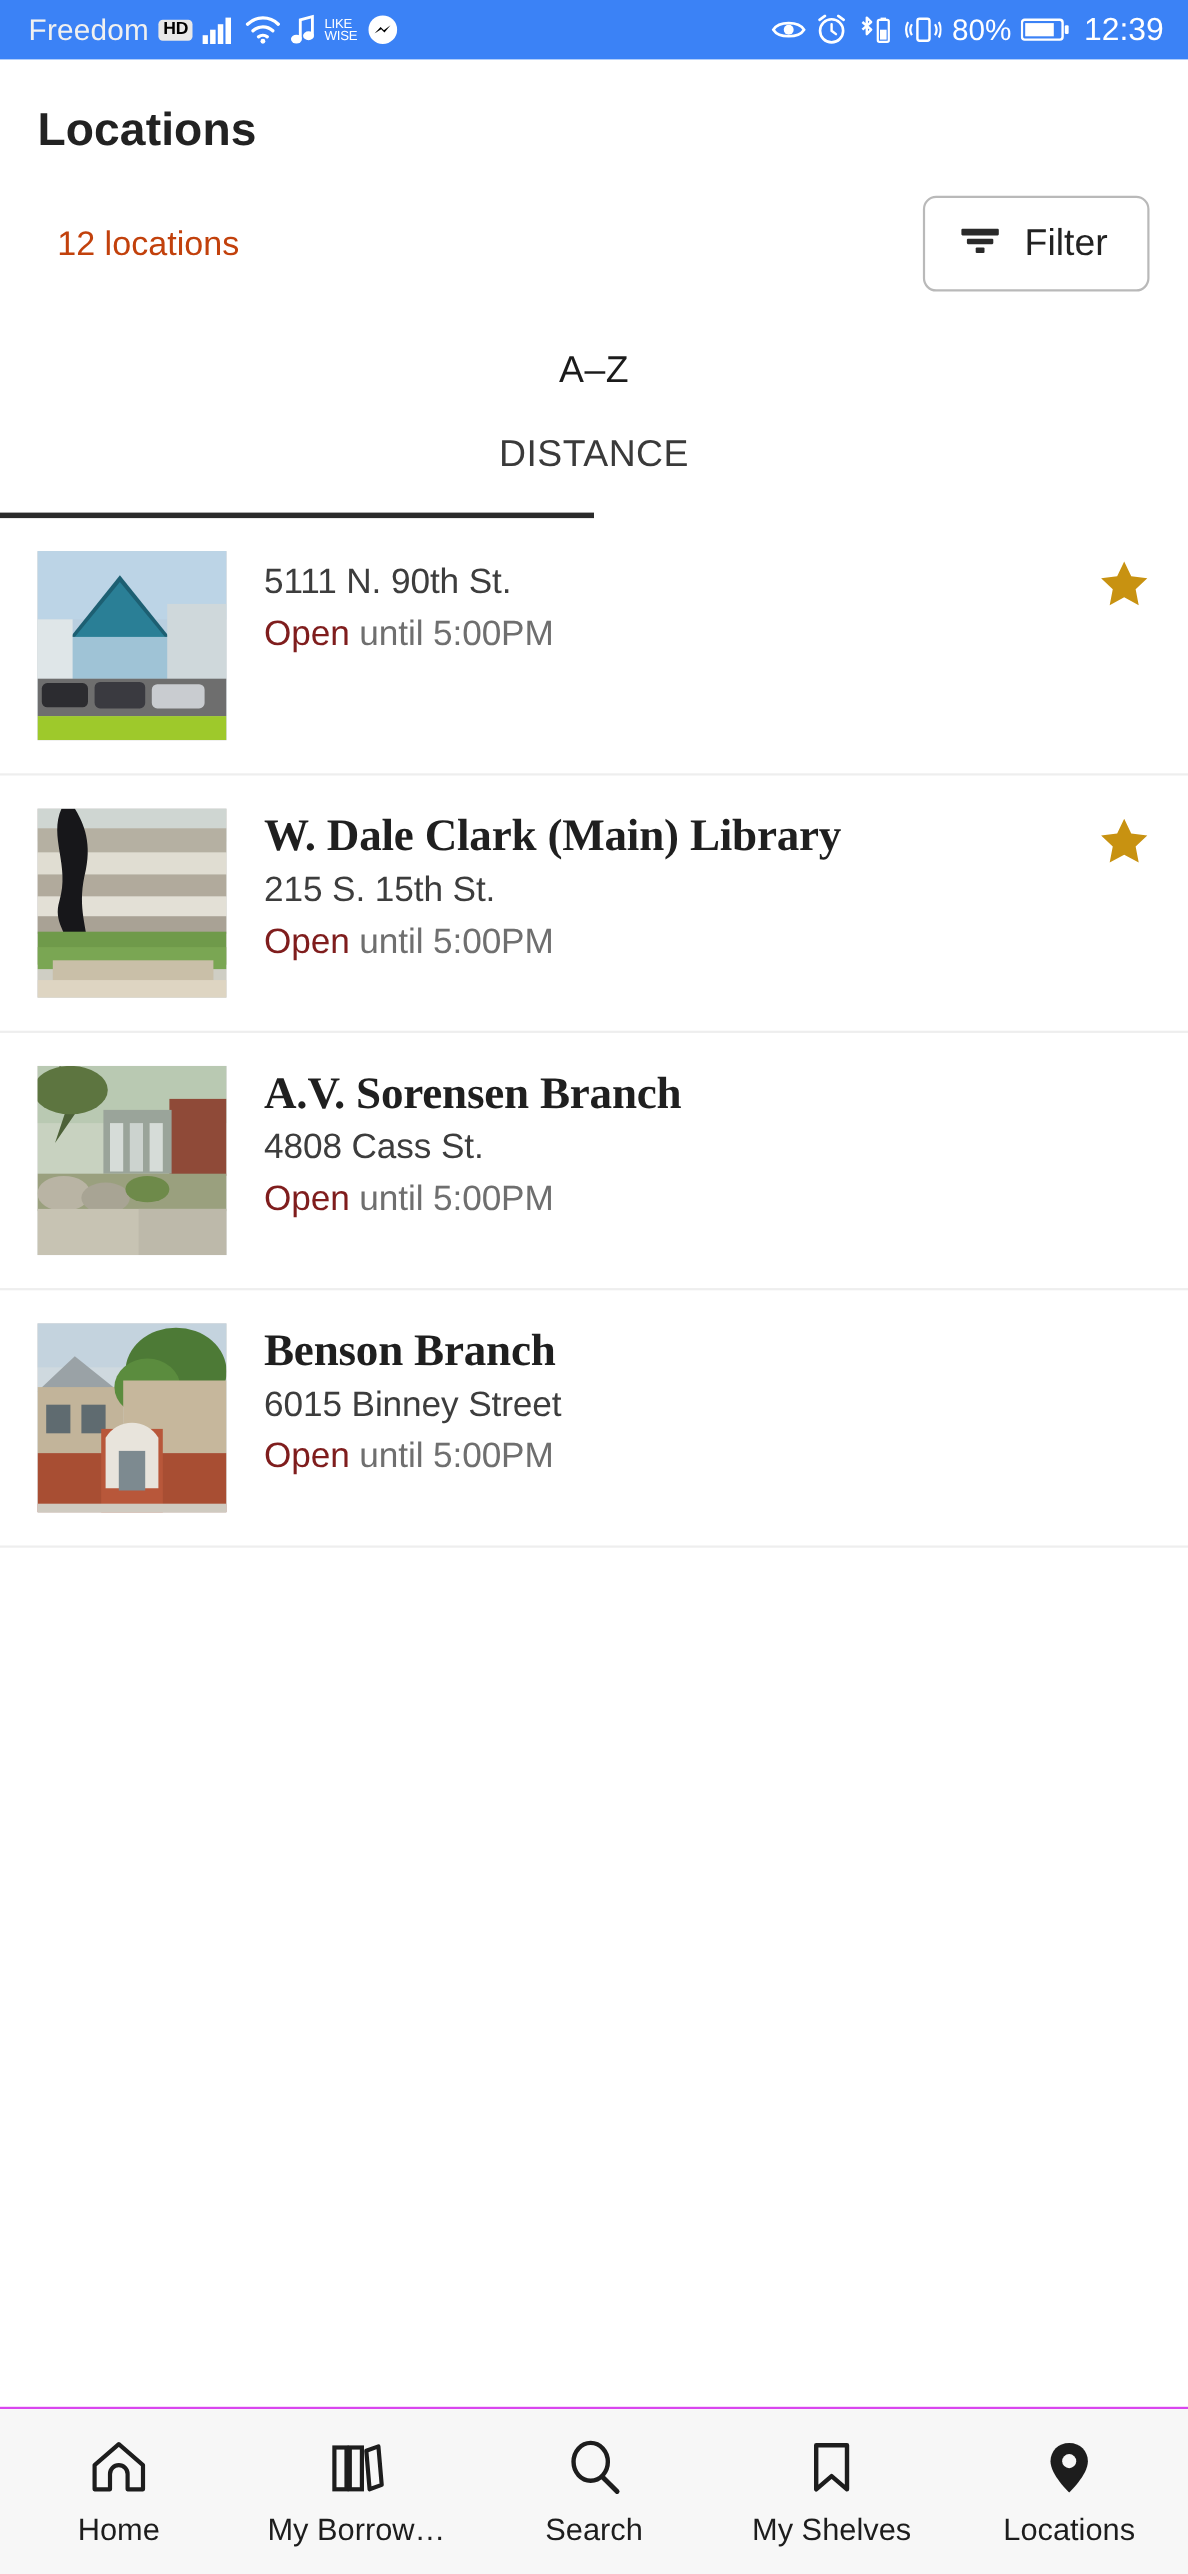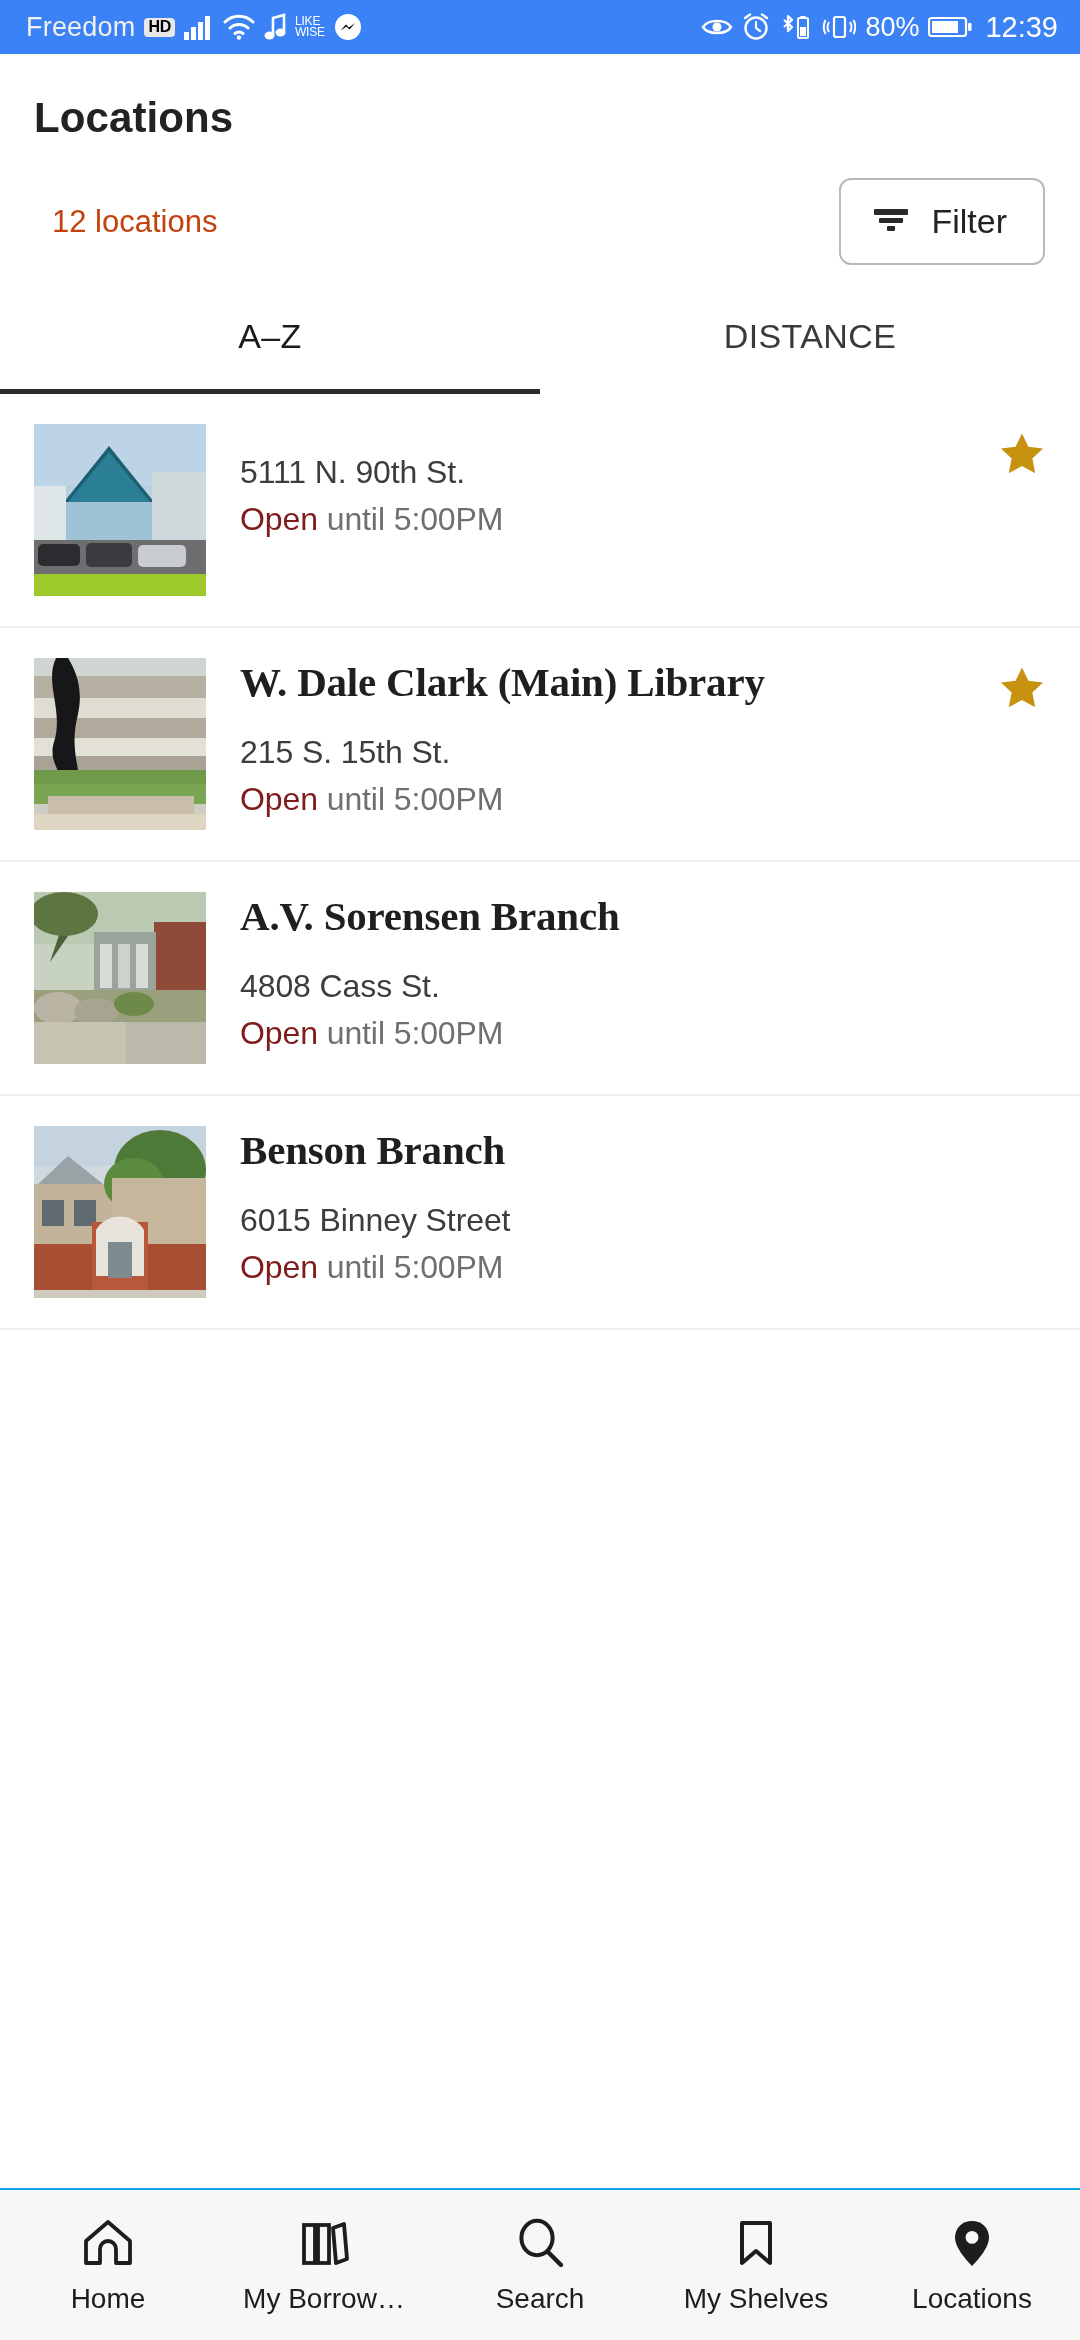--- a/index.html
+++ b/index.html
@@ -108,20 +108,21 @@
     font-size: 34px;
     color: #222222;
   }
   .filter-icon { display: block; }
 
   
   .tabs {
     display: flex;
     margin-top: 52px;
     position: relative;
+    flex-direction: column;
   }
   .tab {
     flex: 1;
     text-align: center;
     padding-bottom: 38px;
     font-size: 34px;
     color: #3a3a3a;
     letter-spacing: 0.4px;
   }
   .tab.active { color: #1b1b1b; }
@@ -163,21 +164,21 @@
     font-family: "Liberation Serif", serif;
     font-weight: bold;
     font-size: 41px;
     line-height: 1.12;
     color: #1f1f1f;
     letter-spacing: -0.2px;
   }
   .loc-addr {
     font-size: 32px;
     color: #3d3d3d;
-    margin-top: 28px;
+    margin-top: 7px;
     letter-spacing: -0.1px;
   }
   .loc-hours {
     font-size: 32px;
     margin-top: 10px;
     color: #6f6f6f;
     letter-spacing: -0.1px;
   }
   .open-word {
     color: #7f1d1d;
@@ -192,21 +193,21 @@
   .star-wrap.empty { visibility: hidden; }
 
   
   .bottom-nav {
     position: absolute;
     left: 0;
     bottom: 0;
     width: 1080px;
     height: 152px;
     background: #f7f7f7;
-    border-top: 2px solid #0ea5e9;
+    border-top: 2px solid #d946ef;
     display: flex;
     align-items: center;
     box-sizing: border-box;
   }
   .nav-item {
     flex: 1;
     display: flex;
     flex-direction: column;
     align-items: center;
     gap: 8px;

